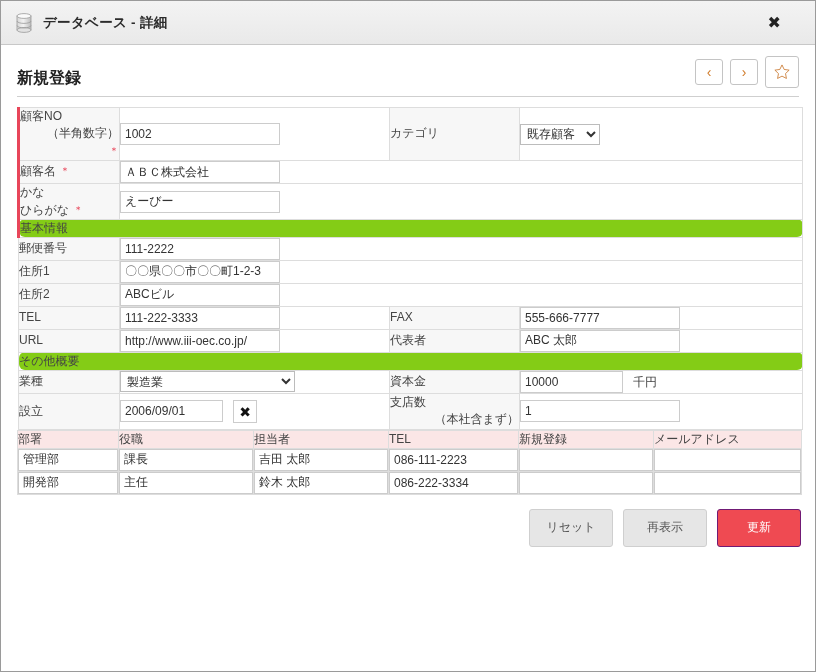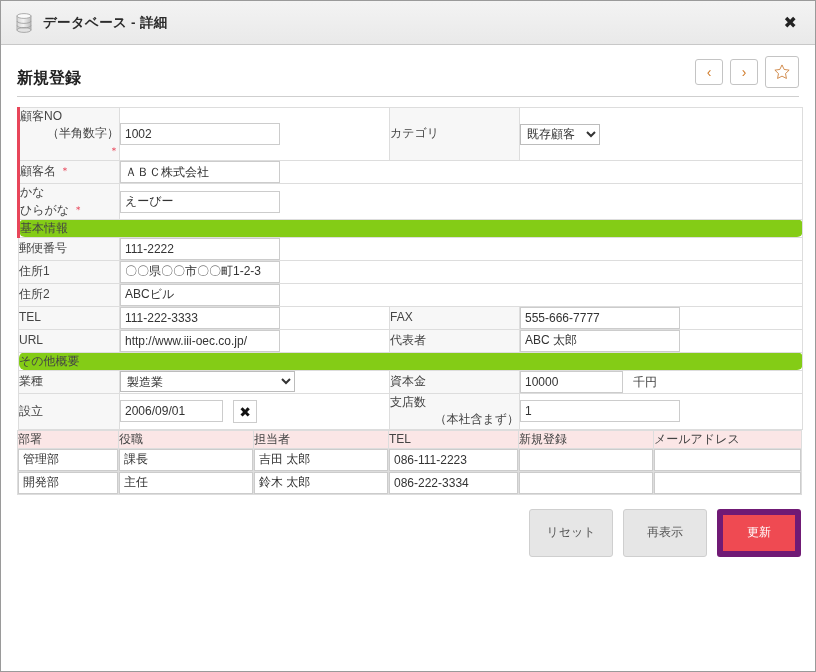--- a/index.html
+++ b/index.html
@@ -27,21 +27,21 @@
   }
 
   
   .titlebar {
     height: 44px;
     flex: 0 0 44px;
     background: linear-gradient(#f3f3f3, #e9e9e9);
     border-bottom: 1px solid #c8c8c8;
     display: flex;
     align-items: center;
-    padding: 0 14px 0 14px;
+    padding: 0 30px 0 14px;
     box-sizing: border-box;
   }
   .db-icon {
     width: 18px;
     height: 20px;
     margin-right: 10px;
     flex: 0 0 18px;
   }
   .title-text {
     font-size: 13.5px;
@@ -228,36 +228,36 @@
     margin-top: 14px;
     display: flex;
     justify-content: flex-end;
     align-items: center;
     gap: 10px;
   }
   .btn {
     font-family: "Liberation Sans", "DejaVu Sans", sans-serif;
     font-size: 12px;
     min-width: 84px;
-    height: 48px;
+    height: 38px;
     border-radius: 3px;
     cursor: pointer;
     box-sizing: border-box;
     display: inline-flex;
     align-items: center;
     justify-content: center;
   }
   .btn-gray {
     background: #e6e6e6;
     border: 1px solid #cfcfcf;
     color: #555555;
   }
   .btn-red {
     background: #ef4a52;
-    border: 6px solid #701a75;
+    border: 1px solid #701a75;
     color: #ffffff;
   }
 </style>
 </head>
 <body>
 
 <div id="app">
 
   <div class="titlebar">
     <span class="db-icon">

